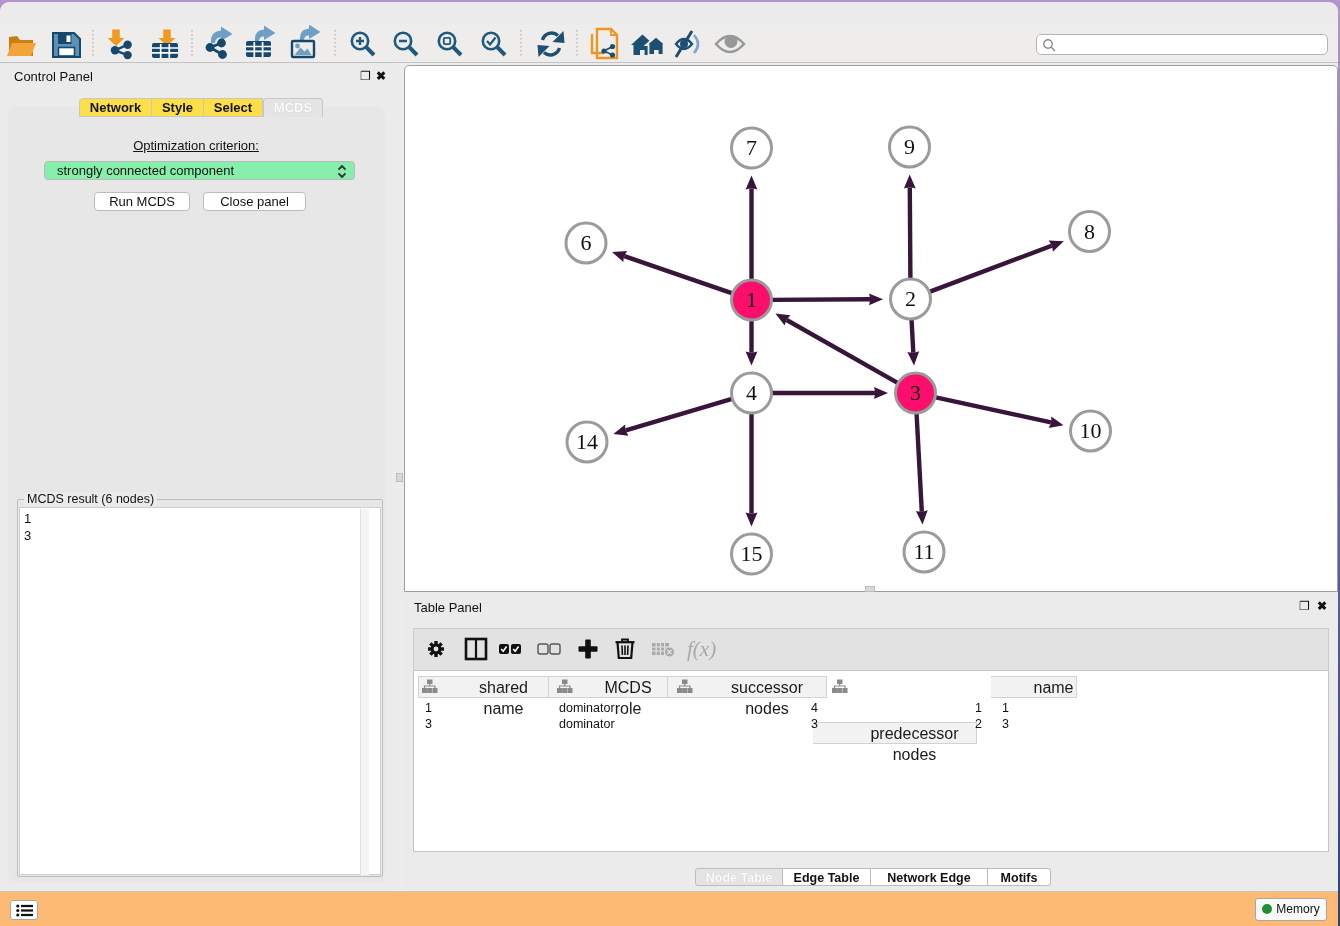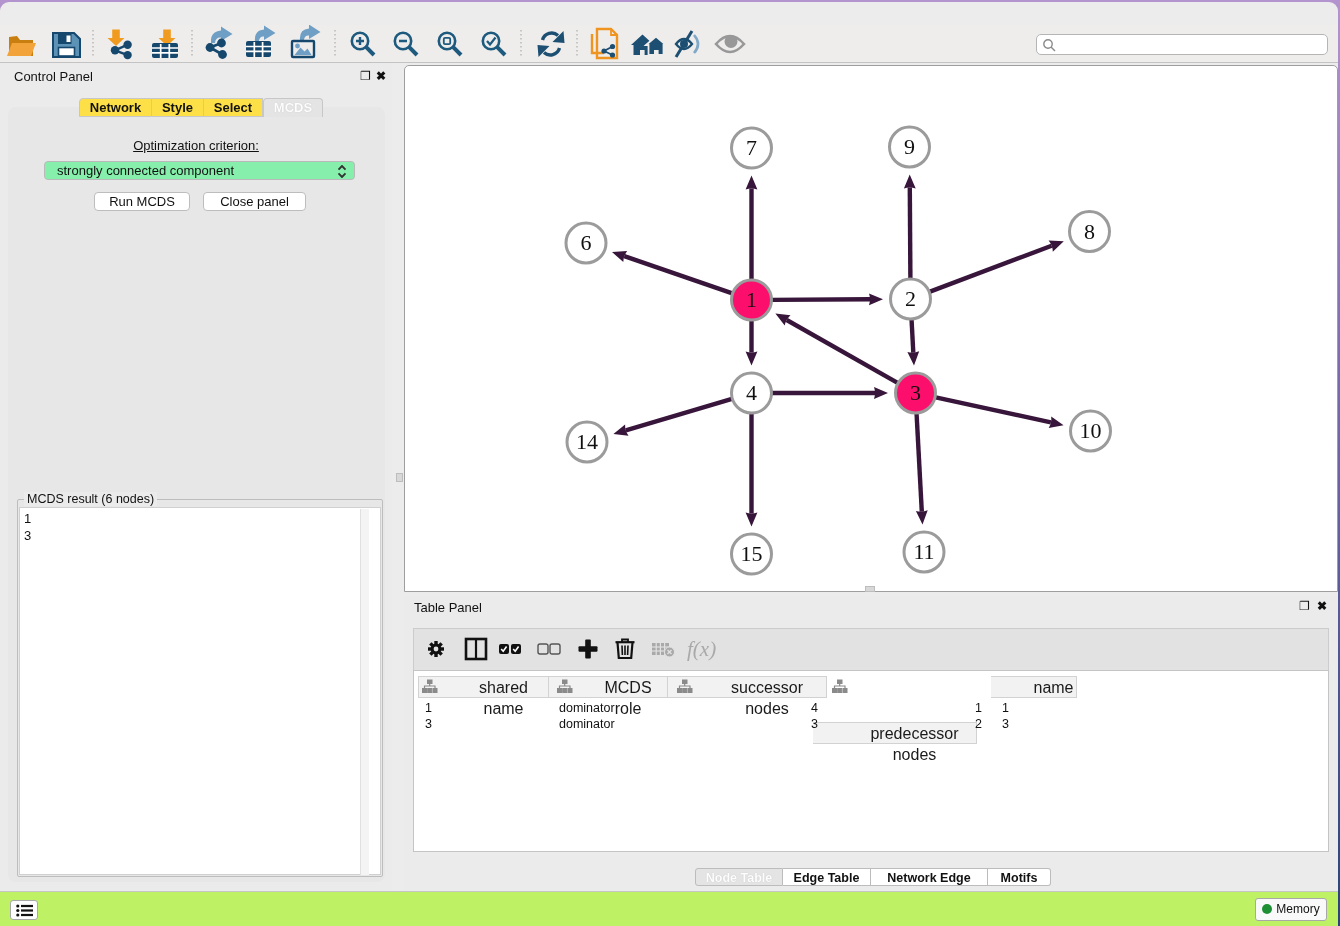--- a/index.html
+++ b/index.html
@@ -37,21 +37,21 @@
 #netname { position:absolute; left:0; top:4px; width:932px; text-align:center; font-size:13px; color:#333; }
 
 #tpanel { left:404px; top:594px; width:934px; height:295px; background:#ebebeb; }
 #tphead { position:absolute; left:10px; top:4px; font-size:13px; color:#111; }
 #ttoolbar { position:absolute; left:9px; top:32px; width:916px; height:42px; background:#e2e2e2; border:1px solid #cccccc; border-bottom:none; }
 #ttable { position:absolute; left:9px; top:74px; width:916px; height:182px; background:#fff; border:1px solid #c4c4c4; }
 .hcell { position:absolute; top:5px; height:22px; background:#f2f2f2; border:1px solid #d2d2d2; border-left:none; font-size:16px; color:#1a1a1a; text-align:center; line-height:21px;padding-left:40px; }
 .rowtxt { position:absolute; font-size:12.5px; color:#111; height:16px; line-height:16px; }
 .btab { position:absolute; top:272px; height:18px; border:1px solid #bcbcbc; border-left:none; background:#fff; font-size:12.5px; color:#111; text-align:center; line-height:19px; font-weight:bold; }
 
-#statusbar { left:0; top:889px; width:1338px; height:35px; background:#bef264; border-top:1px solid #c6c6c6; }
+#statusbar { left:0; top:889px; width:1338px; height:35px; background:#fdba74; border-top:1px solid #c6c6c6; }
 #listbtn { position:absolute; left:10px; top:8px; width:28px; height:20px; background:#fdfdfd; border:1px solid #a8a8a8; border-radius:3px; }
 #membtn { position:absolute; left:1255px; top:6px; width:72px; height:23px; background:#f9f9f9; border:1px solid #a8a8a8; border-radius:3px; font-size:12px; color:#111; text-align:center; line-height:21px; }
 </style>
 </head>
 <body>
 <div id="win">
   <div id="toolbar" class="abs">
     <svg style="position:absolute;left:0;top:0;" width="1338" height="38" viewBox="0 0 1338 38">
 
       <g>

